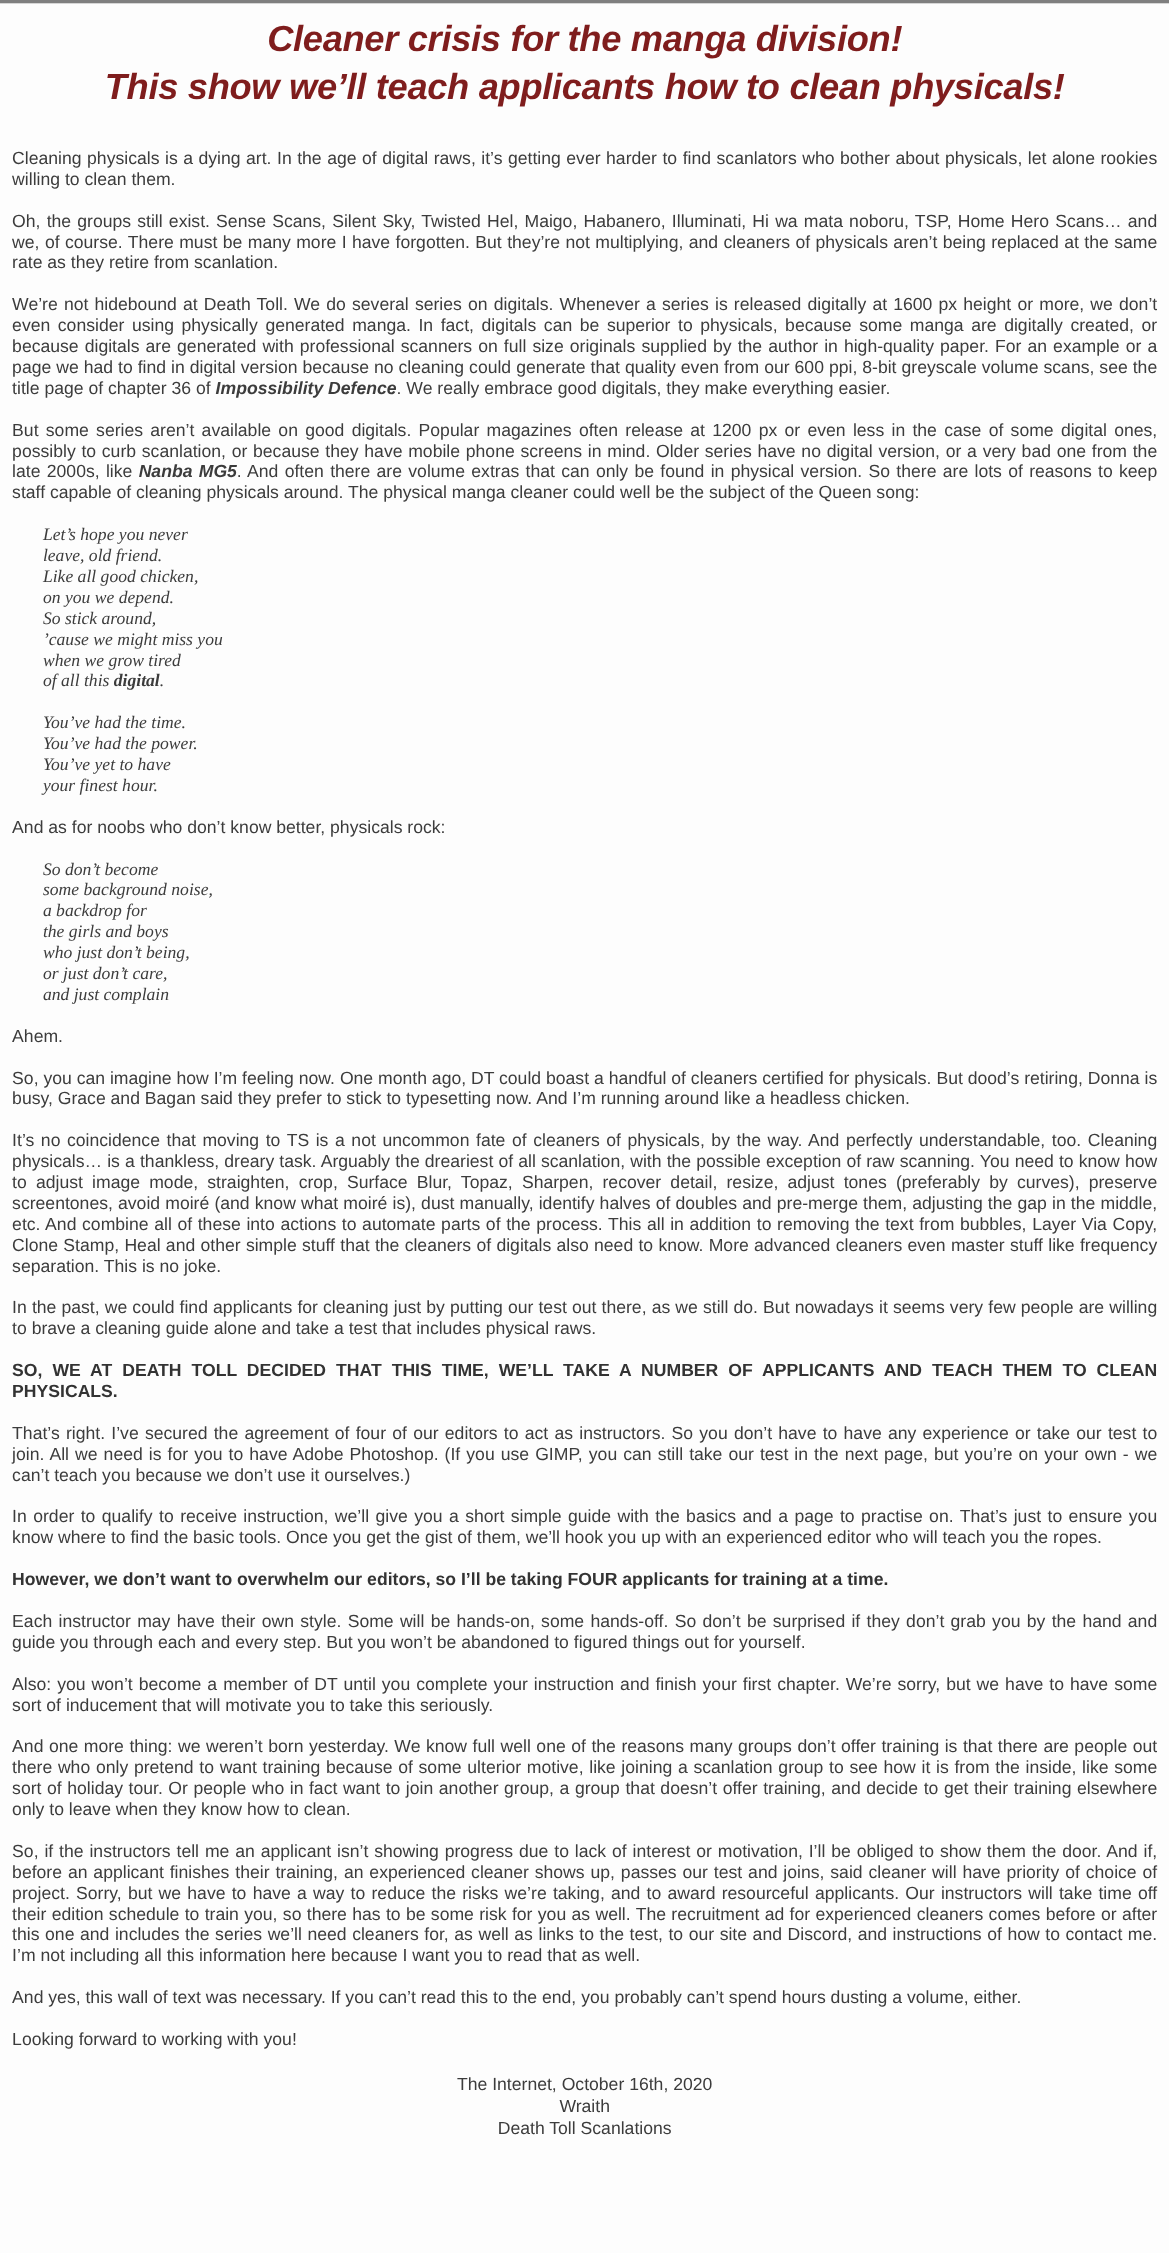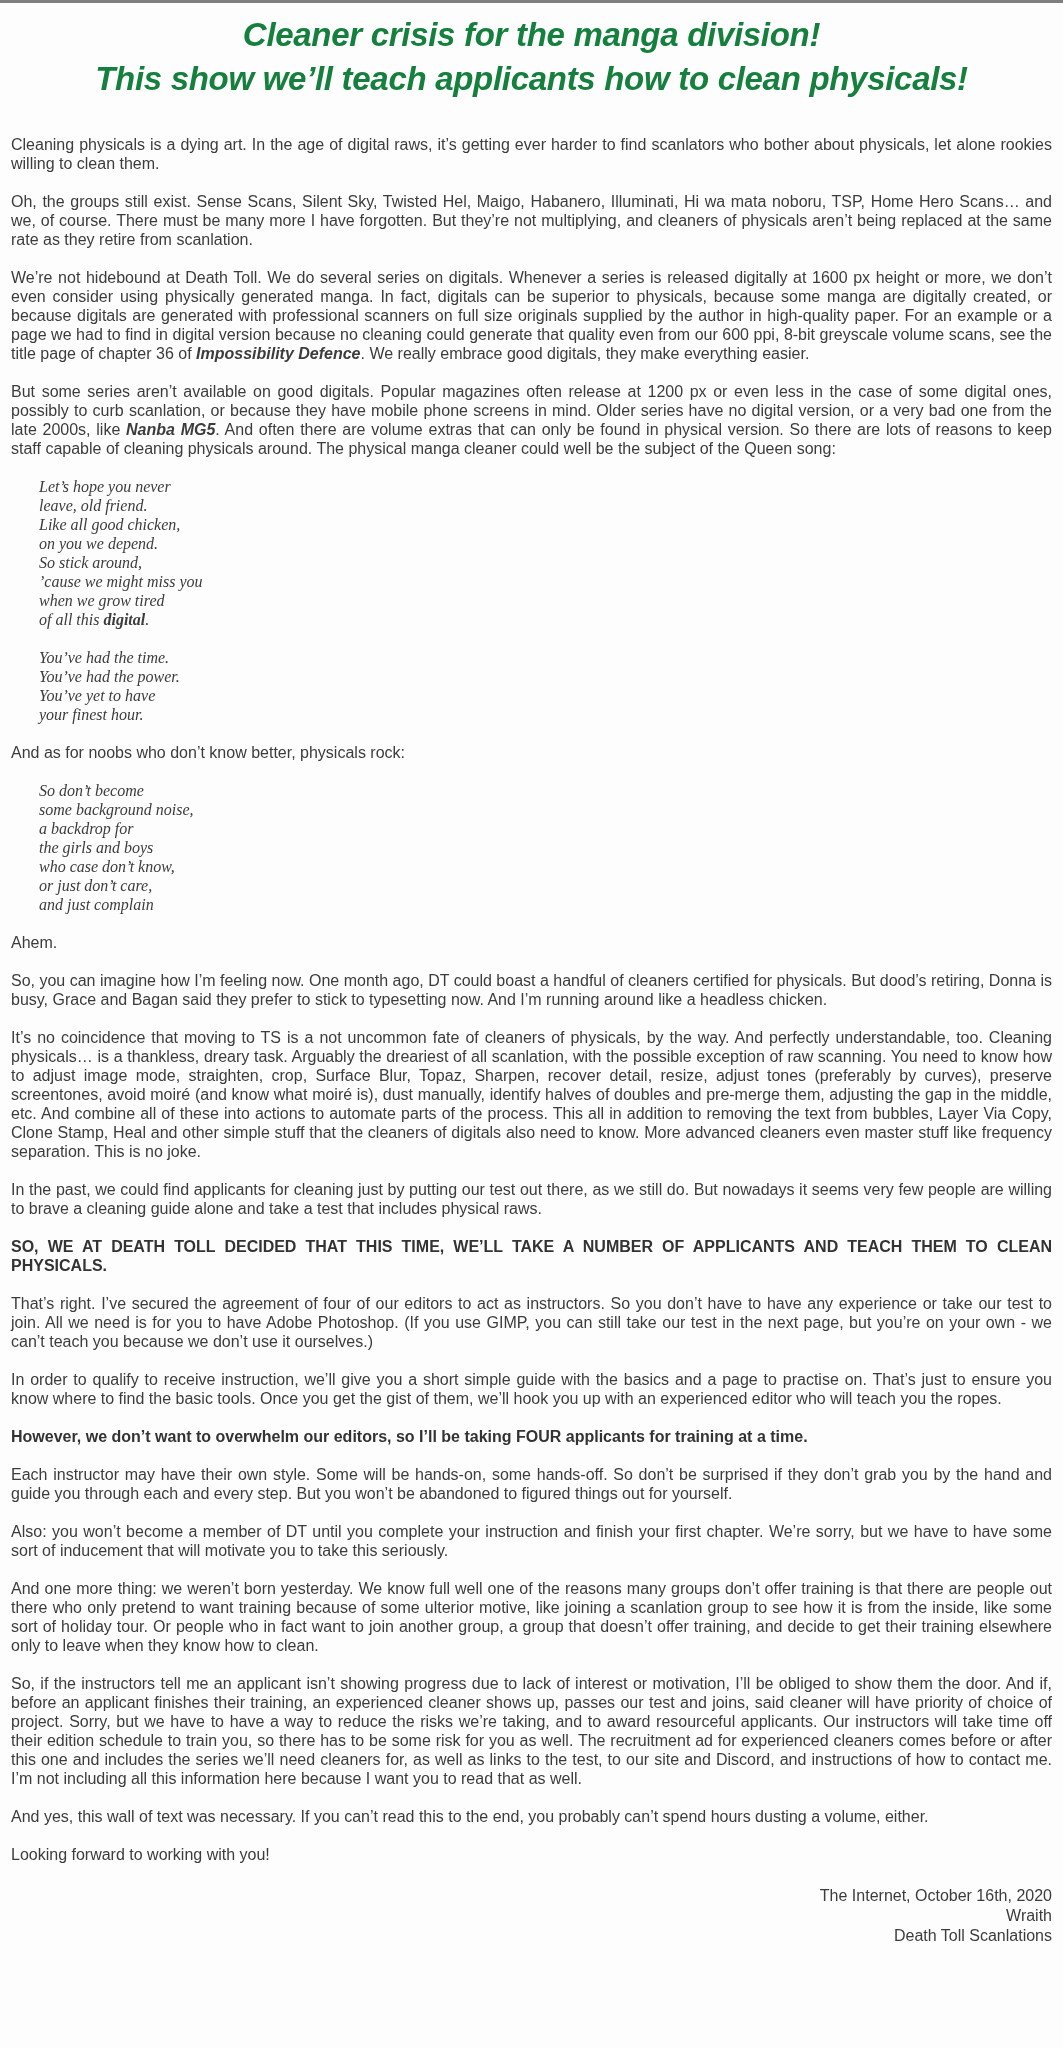--- a/index.html
+++ b/index.html
@@ -12,21 +12,21 @@
   }
   .window-edge { height: 3px; background: #7f7f7f; }
   .page { padding: 8px 11px 12px 11px; }
   .title {
     margin: 2px 0 0 0;
     text-align: center;
     font-size: 33px;
     line-height: 44px;
     font-weight: 700;
     font-style: italic;
-    color: #15803d;
+    color: #7f1d1d;
     letter-spacing: -0.3px;
   }
   .title .tl { display: block; }
   .content {
     margin-top: 34px;
     font-size: 16px;
     line-height: 19px;
     color: #3c3c3c;
     text-align: justify;
   }
@@ -35,21 +35,21 @@
   .quote {
     font-style: italic;
     margin: 0 28px 19px 28px;
     text-align: left;
     font-family: Liberation Serif, serif;
   }
   .quote .line { display: block; }
   .bi { font-weight: 700; font-style: italic; }
   .signature {
     margin-top: 22px;
-    text-align: right;
+    text-align: center;
     font-size: 16px;
     line-height: 20px;
     color: #3c3c3c;
   }
   .signature .line { display: block; }
 </style>
 </head>
 <body>
 
 <div class="window-edge"></div>
@@ -89,21 +89,21 @@
       <span class="line">your finest hour.</span>
     </div>
 
     <p>And as for noobs who don’t know better, physicals rock:</p>
 
     <div class="quote">
       <span class="line">So don’t become</span>
       <span class="line">some background noise,</span>
       <span class="line">a backdrop for</span>
       <span class="line">the girls and boys</span>
-      <span class="line">who case don’t know,</span>
+      <span class="line">who just don’t being,</span>
       <span class="line">or just don’t care,</span>
       <span class="line">and just complain</span>
     </div>
 
     <p>Ahem.</p>
 
     <p>So, you can imagine how I’m feeling now. One month ago, DT could boast a handful of cleaners certified for physicals. But dood’s retiring, Donna is busy, Grace and Bagan said they prefer to stick to typesetting now. And I’m running around like a headless chicken.</p>
 
     <p>It’s no coincidence that moving to TS is a not uncommon fate of cleaners of physicals, by the way. And perfectly understandable, too. Cleaning physicals… is a thankless, dreary task. Arguably the dreariest of all scanlation, with the possible exception of raw scanning. You need to know how to adjust image mode, straighten, crop, Surface Blur, Topaz, Sharpen, recover detail, resize, adjust tones (preferably by curves), preserve screentones, avoid moiré (and know what moiré is), dust manually, identify halves of doubles and pre-merge them, adjusting the gap in the middle, etc. And combine all of these into actions to automate parts of the process. This all in addition to removing the text from bubbles, Layer Via Copy, Clone Stamp, Heal and other simple stuff that the cleaners of digitals also need to know. More advanced cleaners even master stuff like frequency separation. This is no joke.</p>
 

